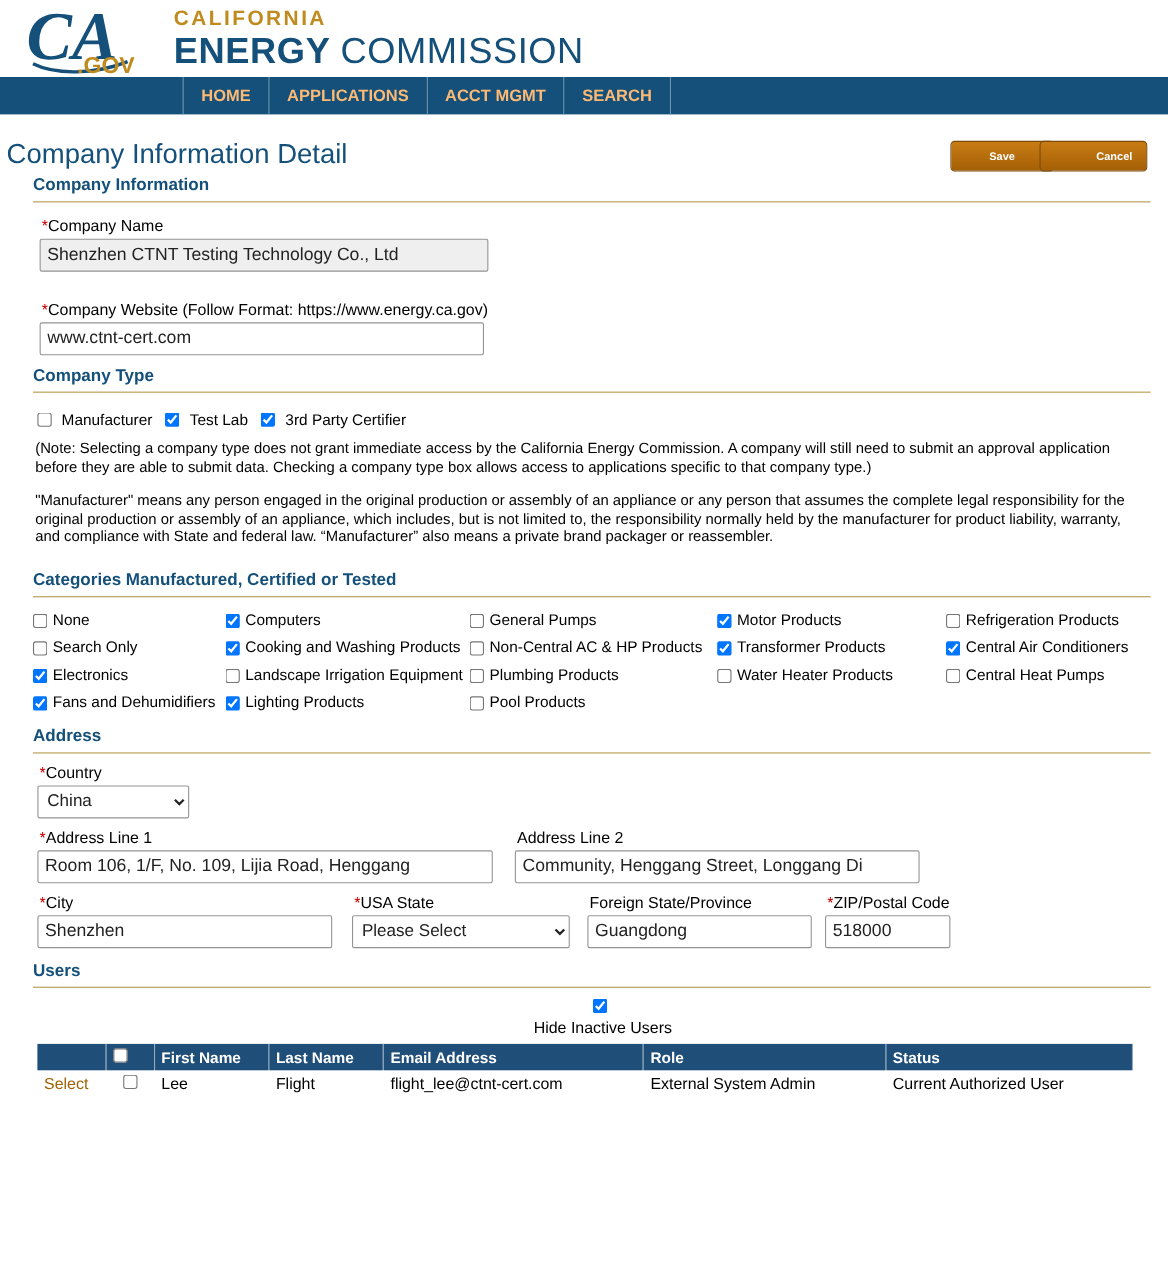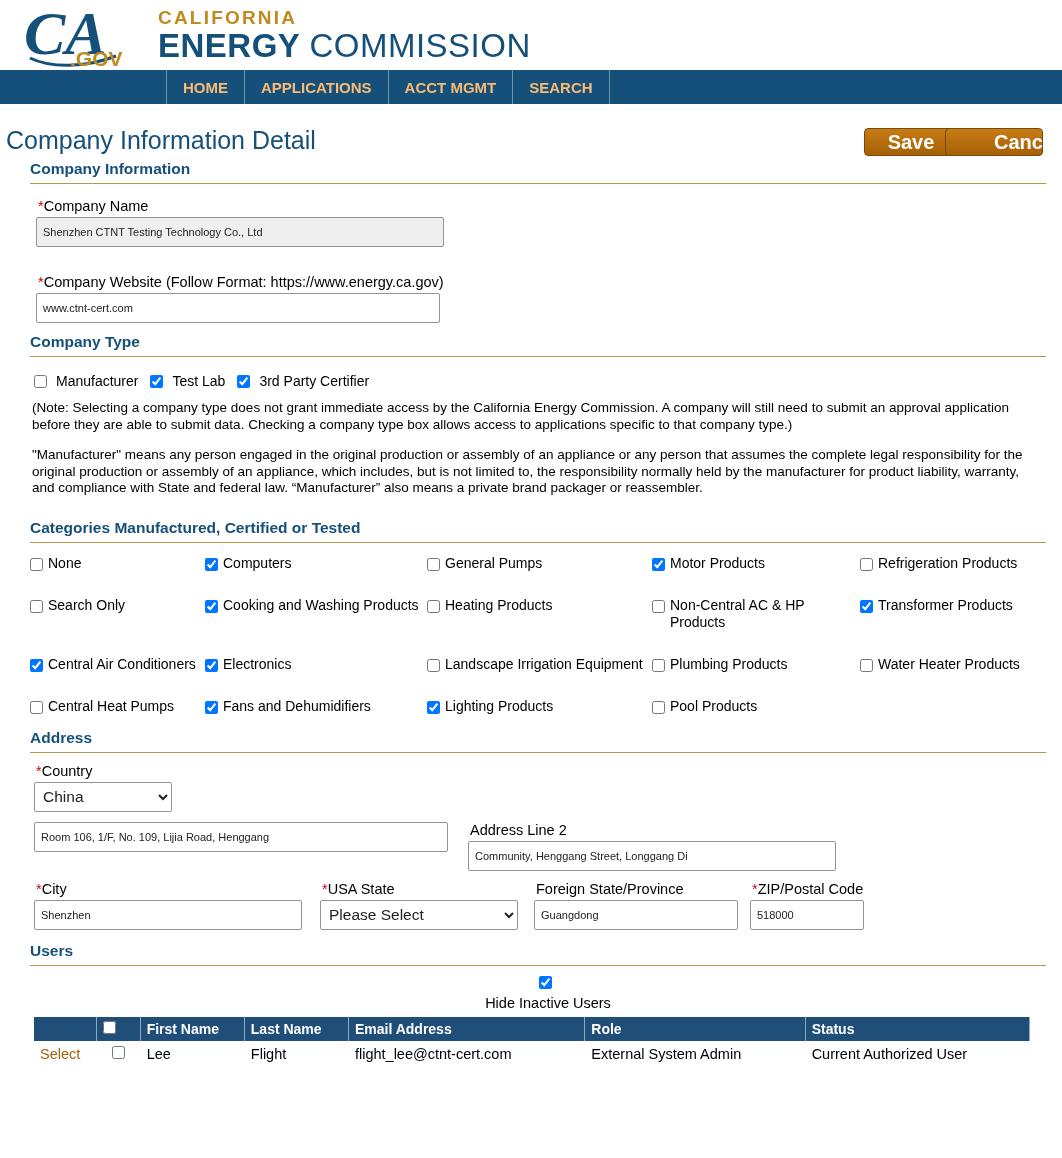--- a/index.html
+++ b/index.html
@@ -56,42 +56,42 @@
 
   
   .title-row { position: absolute; left: 0; top: 104px; width: 1062px; height: 56px; }
   .page-title {
     position: absolute; left: 6px; top: 22px;
     font-size: 25px; color: #14507a;
   }
   .btn {
     position: absolute; top: 24px; height: 28px;
     border: 1px solid #7a4a0a; border-radius: 4px;
-    color: #ffffff; font-size: 20px; font-weight: bold;
+    color: #ffffff; font-size: 10px; font-weight: bold;
     background: linear-gradient(#c87c14, #a55f05);
     cursor: pointer; padding: 0 10px;
   }
   .btn-save   { right: 104px; width: 94px; }
   .btn-cancel { right: 19px;   width: 98px; padding-left: 48px; }
 
   
   .content { position: absolute; left: 0; top: 160px; width: 1062px; }
 
   .section-head {
     color: #14507a; font-size: 15.5px; font-weight: bold;
     border-bottom: 1px solid #b59a4b;
     margin: 0 16px 0 30px; padding-bottom: 5px;
   }
 
   .req { color: #cc0000; }
   .fld-label { font-size: 14.5px; color: #000000; margin: 0 0 3px 2px; }
 
   input.txt {
     font-family: "Liberation Sans", sans-serif;
-    font-size: 11px; color: #222222;
+    font-size: 16px; color: #222222;
     height: 30px; padding: 2px 6px;
     border: 1px solid #949494; border-radius: 2px;
     background: #ffffff;
   }
   input.gray { background: #efefef; }
 
   select.sel {
     font-family: "Liberation Sans", sans-serif;
     font-size: 15.5px; color: #222222;
     height: 30px; padding: 2px 4px;
@@ -103,21 +103,21 @@
   .cblabel { font-size: 14px; color: #000; line-height: 17px; }
 
   .type-row { margin: 16px 0 0 34px; display: flex; align-items: center; gap: 6px; font-size: 14px; }
   .type-row .item { display: flex; align-items: center; gap: 4px; }
 
   
   .cat-grid {
     margin: 12px 16px 0 30px;
     display: grid;
     grid-template-columns: 175px 222px 225px 208px 180px;
-    row-gap: 25px;
+    row-gap: 8px;
   }
   .cat-cell { display: flex; align-items: flex-start; }
 
   
   .addr-wrap { margin: 10px 0 0 34px; }
   .row { display: flex; }
 
   
   .users-wrap { margin: 10px 0 0 34px; }
   .hide-inactive { display: flex; align-items: center; gap: 6px; font-size: 14.5px; flex-direction: column; }
@@ -250,24 +250,20 @@
       <div class="cat-cell">
           <input type="checkbox" class="cb" style="">
           <span class="cblabel">Search Only</span>
         </div>
       <div class="cat-cell">
           <input type="checkbox" class="cb" checked="" style="">
           <span class="cblabel">Cooking and Washing Products</span>
         </div>
       <div class="cat-cell">
           <input type="checkbox" class="cb" style="">
-          <span class="cblabel">Heating Products</span>
-        </div>
-      <div class="cat-cell">
-          <input type="checkbox" class="cb" style="">
           <span class="cblabel">Non-Central AC &amp; HP Products</span>
         </div>
       <div class="cat-cell">
           <input type="checkbox" class="cb" checked="" style="">
           <span class="cblabel">Transformer Products</span>
         </div>
 
       <div class="cat-cell">
           <input type="checkbox" class="cb" checked="" style="">
           <span class="cblabel">Central Air Conditioners</span>
@@ -313,20 +309,23 @@
     <div class="addr-wrap">
       <div class="fld-label">
         <span class="req">*</span><span>Country</span>
       </div>
       <select class="sel" style="width:138px;">
         <option>China</option>
       </select>
 
       <div class="row" style="margin-top:10px;">
         <div style="width:434px;">
+          <div class="fld-label">
+            <span class="req">*</span><span>Address Line 1</span>
+          </div>
           <input class="txt" style="width: 414px;" value="Room 106, 1/F, No. 109, Lijia Road, Henggang">
         </div>
         <div>
           <div class="fld-label">Address Line 2</div>
           <input class="txt" style="width: 368px;" value="Community, Henggang Street, Longgang Di">
         </div>
       </div>
 
       <div class="row" style="margin-top:10px;">
         <div style="width:286px;">

